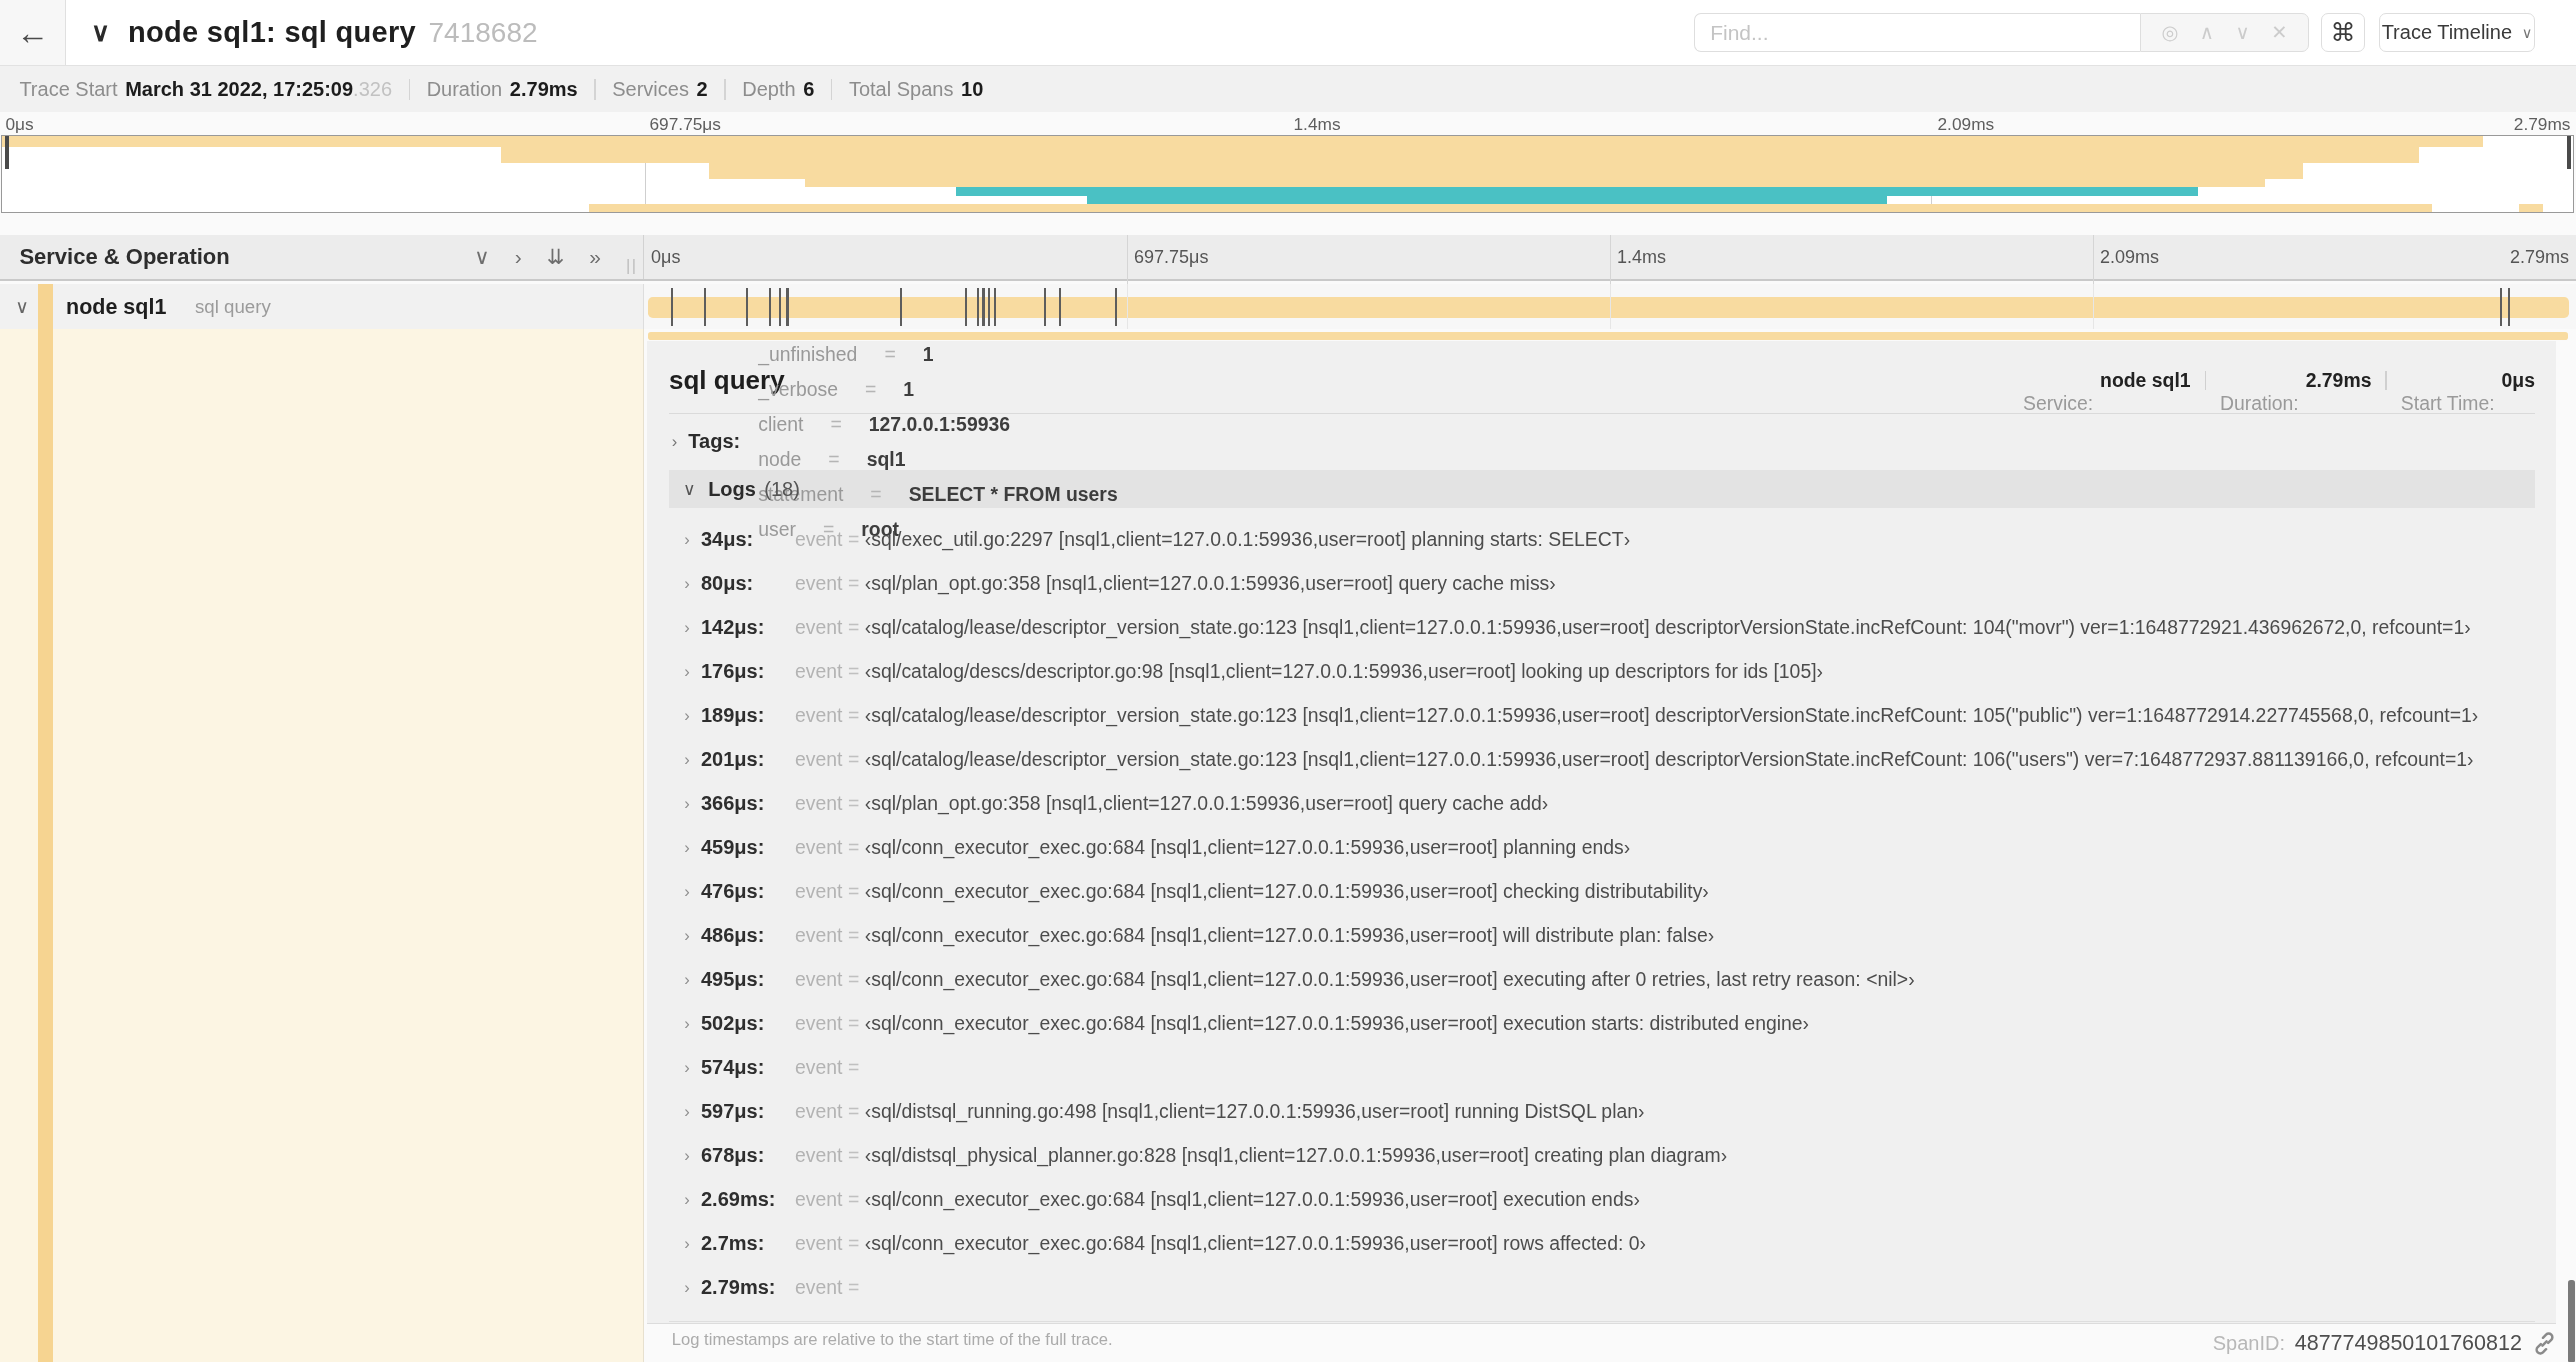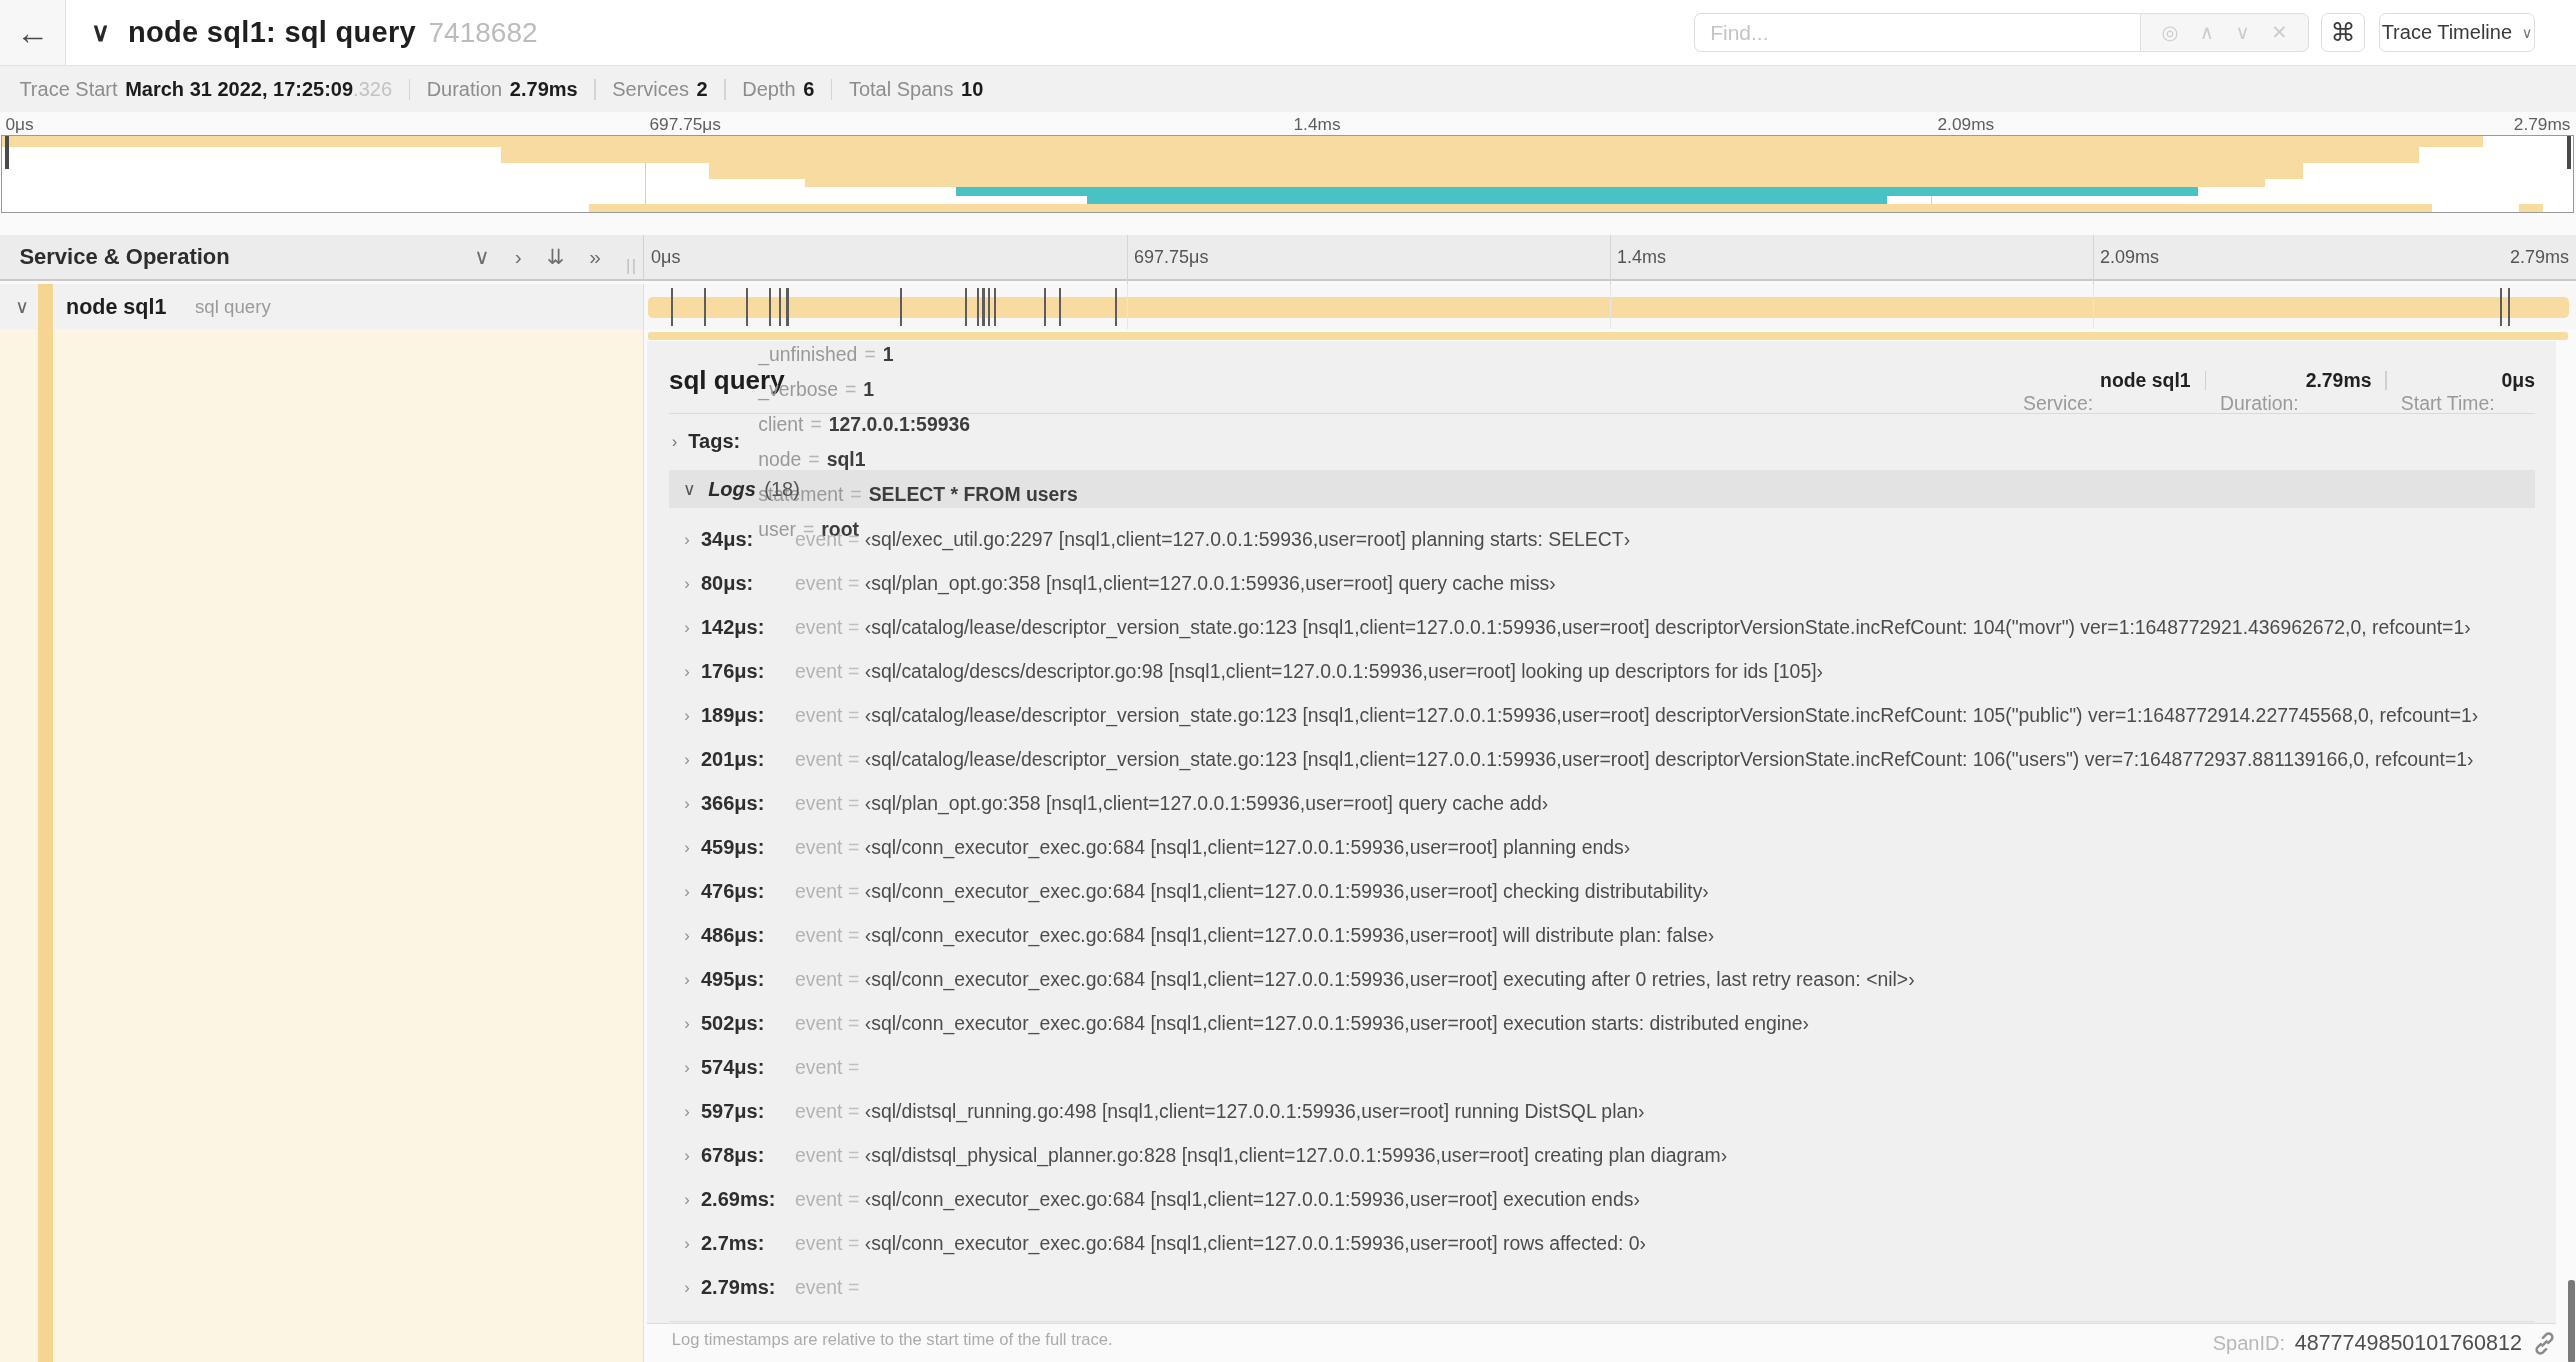--- a/index.html
+++ b/index.html
@@ -68,28 +68,28 @@
   #detail-title-row { display:flex; justify-content:space-between; align-items:center; height:43px; }
   #detail-title { font-size:26px; font-weight:bold; color:#1e1e1e; }
   #detail-summary { display:flex; align-items:center; }
   .sum-label { font-size:19.4px; color:#9a9a9a;margin-top:45px; }
   .sum-value { font-size:19.4px; font-weight:bold; color:#222; margin-left:7px; }
   .sum-sep { width:1.4px; height:19.4px; background:#d0d0d0; margin:0 14px; }
   #detail-hr { height:1.4px; background:#dadada; margin-top:11px; }
   #tags-row { display:flex; align-items:center; height:46px; margin-top:4.2px; }
   #tags-caret { font-size:16.6px; color:#777; margin:0 11px 0 2.8px; cursor:pointer; }
   #tags-label { font-size:20px; font-weight:bold; color:#2b2b2b; }
-  .tag-item { display:flex; align-items:center; font-size:19.4px; margin-left:18px; }
+  .tag-item { display:flex; align-items:center; font-size:19.4px; margin-left:18px;gap:20px; }
   .tag-key { color:#999; }
   .tag-eq { color:#b5b5b5; margin:0 7px; }
   .tag-val { color:#3d3d3d; font-weight:bold; }
   .tag-sep { width:1.4px; height:21px; background:#d4d4d4; margin-left:18px; }
   #logs-header { height:38px; background:#e3e3e3; display:flex; align-items:center; margin-top:5.5px; cursor:pointer; }
   #logs-caret { font-size:17.3px; color:#555; margin:0 12.5px 0 14px; }
-  #logs-title { font-size:20px; font-weight:bold; color:#2b2b2b;font-style:italic; }
+  #logs-title { font-size:20px; font-weight:bold; color:#2b2b2b; }
   #logs-count { font-size:20px; color:#555; margin-left:8.3px; }
   #logs-list { margin-top:9.7px; }
   .log-row { height:44px; display:flex; align-items:center; cursor:pointer; }
   .log-caret { font-size:16.6px; color:#8f8f8f; width:32px; padding-left:15.2px; }
   .log-time { font-size:20px; font-weight:bold; color:#2e2e2e; width:94px; }
   .log-key { font-size:19.4px; color:#b3b3b3; }
   .log-eq { font-size:19.4px; color:#c0c0c0; margin:0 5.5px; }
   .log-val { font-size:19.4px; color:#4c4c4c; white-space:nowrap; }
   #logs-note { border-top:1.4px solid #dedede; margin-top:11px; padding:8.3px 0 0 2.8px; font-size:16.6px; color:#ababab; }
 

